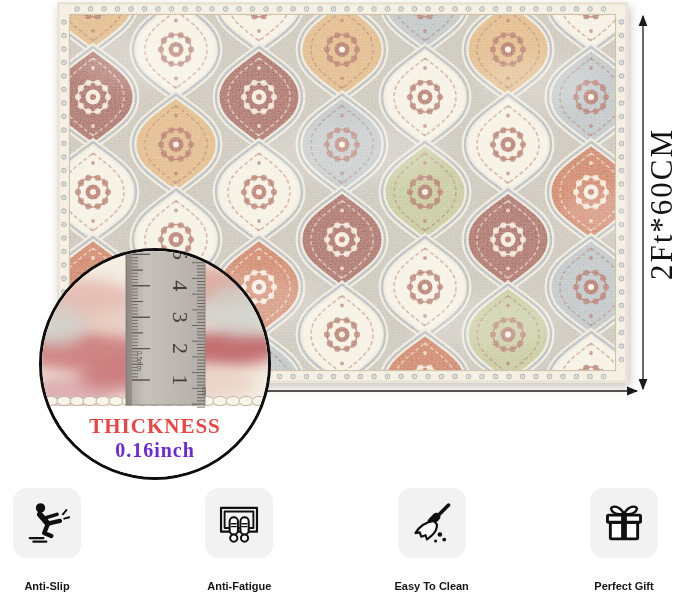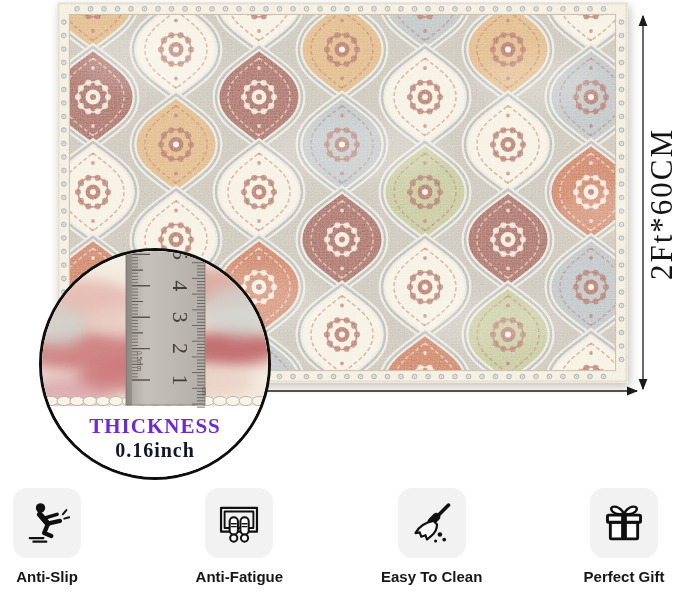--- a/index.html
+++ b/index.html
@@ -16,31 +16,31 @@
   .dims{position:absolute;left:0;top:0;pointer-events:none;}
   .dim-h{position:absolute;left:296px;top:388px;font-family:"Liberation Serif",serif;
          font-size:33px;letter-spacing:4px;color:#131313;}
   .dim-v{position:absolute;left:540px;top:186px;width:244px;height:36px;transform:rotate(-90deg);
          text-align:center;font-family:"Liberation Serif",serif;font-size:31px;letter-spacing:2px;color:#131313;}
   
   .inset{position:absolute;left:39px;top:248px;width:232px;height:232px;border-radius:50%;
          background:#ffffff;border:3px solid #0e0e0e;overflow:hidden;box-sizing:border-box;}
   .inset svg{position:absolute;left:0;top:0;}
   .inset-title{position:absolute;left:0;right:0;top:163px;text-align:center;
-         font-family:"Liberation Serif",serif;font-weight:bold;font-size:21px;color:#6d28d9;letter-spacing:1px;}
+         font-family:"Liberation Serif",serif;font-weight:bold;font-size:21px;color:#ef4444;letter-spacing:1px;}
   .inset-value{position:absolute;left:0;right:0;top:188px;text-align:center;
-         font-family:"Liberation Serif",serif;font-weight:bold;font-size:20px;color:#0f172a;letter-spacing:1px;}
+         font-family:"Liberation Serif",serif;font-weight:bold;font-size:20px;color:#6d28d9;letter-spacing:1px;}
   
   .features{position:absolute;left:0;right:0;top:488px;display:flex;
             justify-content:space-between;padding:0 12px 0 4px;}
   .feature{display:flex;flex-direction:column;align-items:center;width:86px;}
   .tile{width:68px;height:70px;border-radius:14px;background:#f2f2f2;
         display:flex;align-items:center;justify-content:center;}
   .tile svg{width:46px;height:46px;}
-  .feature-label{margin-top:10px;font-size:15px;font-weight:bold;color:#161616;white-space:nowrap;}
+  .feature-label{margin-top:22px;font-size:11px;font-weight:bold;color:#161616;white-space:nowrap;}
   .ico{stroke:#101010;fill:none;stroke-width:3.4;stroke-linecap:round;stroke-linejoin:round;}
 </style>
 </head>
 <body>
 
 <div class="stage">
 
   <div class="rug">
     <svg id="rug-svg" width="571" height="381" viewBox="0 0 571 381">
         <defs>

